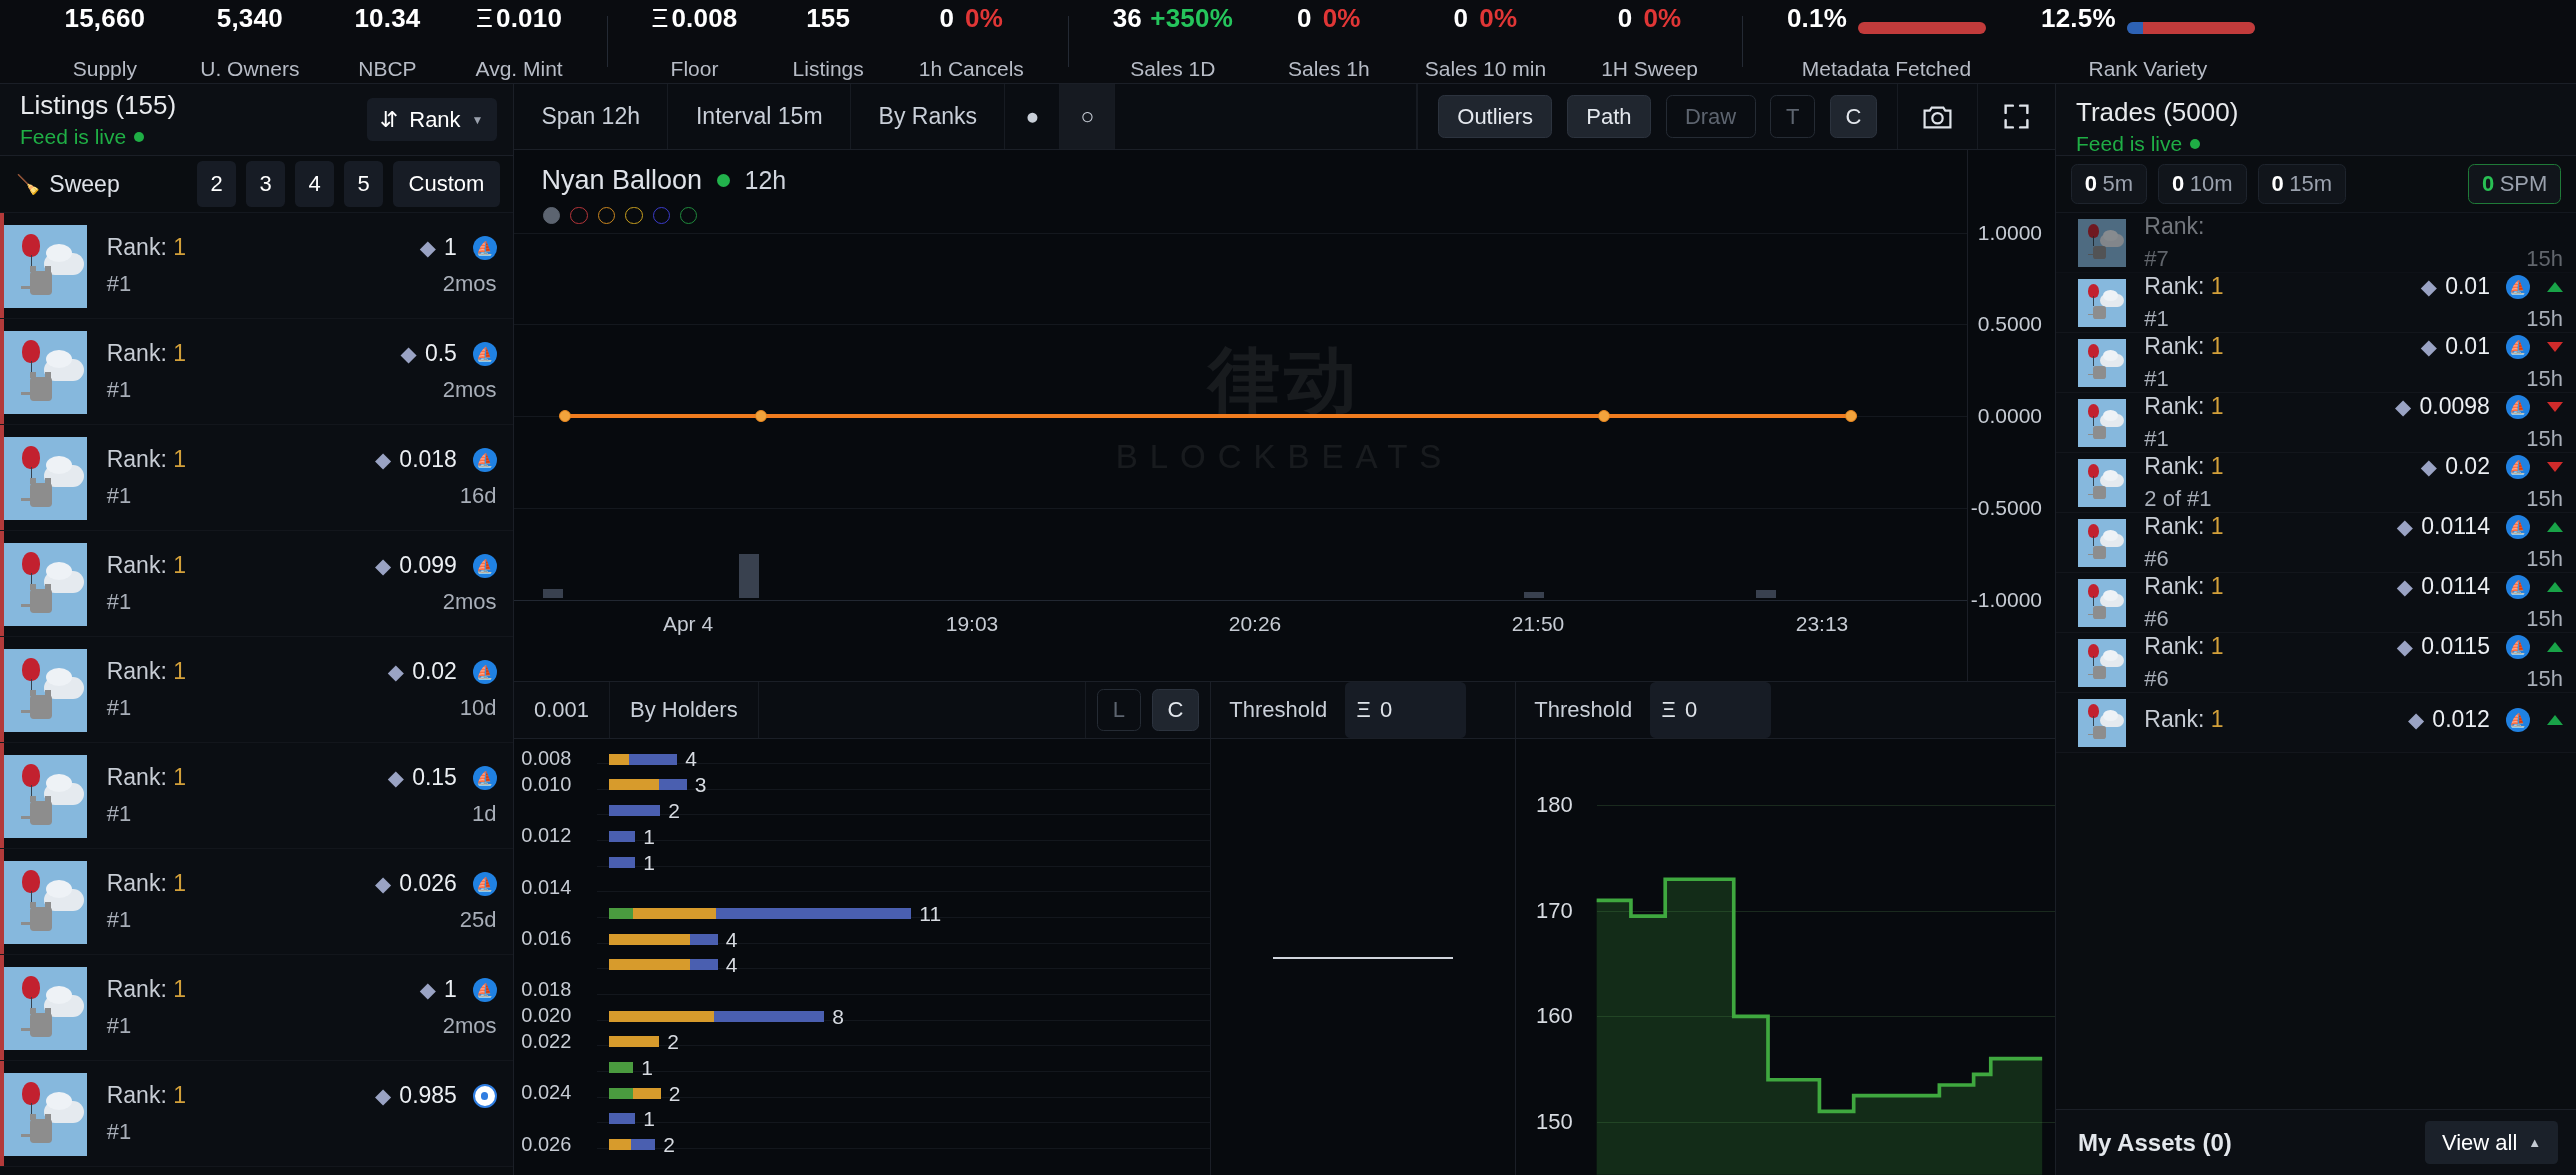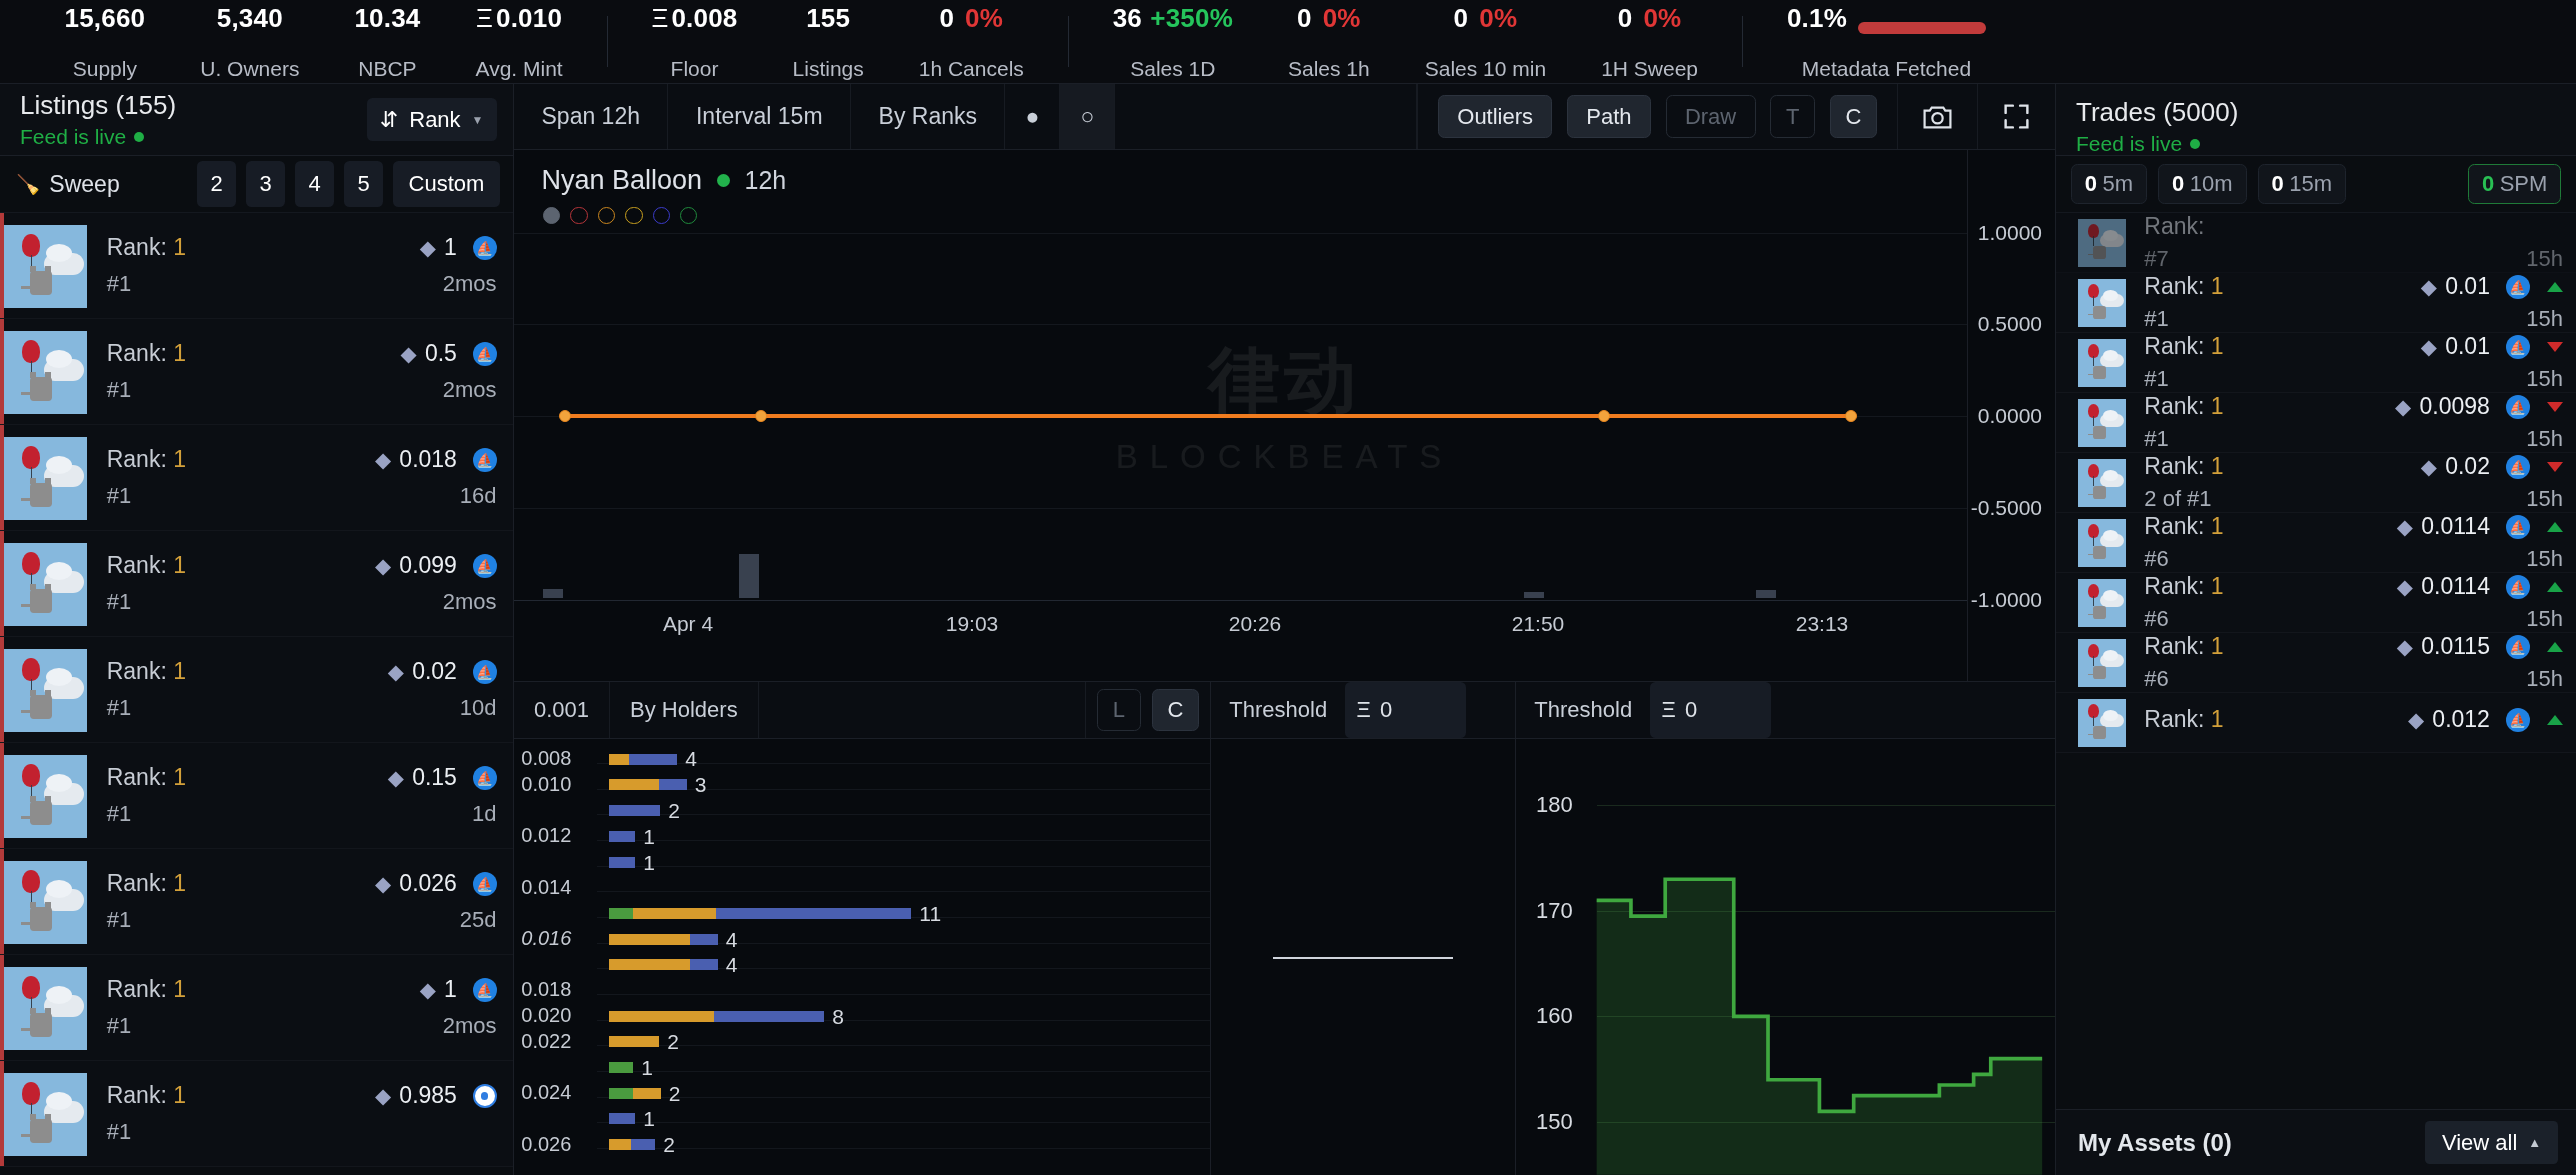--- a/index.html
+++ b/index.html
@@ -272,20 +272,30 @@
     <div class="stat">
       <div class="meter-row">
         <div class="stat-val">0.1%</div>
         <div class="meter">
           <div class="seg-blue" style="width:0%"></div>
             <div class="seg-red" style="width:100%"></div>
         </div>
       </div>
       <div class="stat-lab">Metadata Fetched</div>
     </div>
+    <div class="stat">
+      <div class="meter-row">
+        <div class="stat-val">12.5%</div>
+        <div class="meter">
+          <div class="seg-blue" style="width:12.5%"></div>
+            <div class="seg-red" style="width:87.5%"></div>
+        </div>
+      </div>
+      <div class="stat-lab">Rank Variety</div>
+    </div>
   </div>
 
   <div class="body">
 
     <div class="left">
       <div class="left-head">
         <div>
           <div class="lh-title">Listings (155)</div>
           <div class="lh-live">
             <span>Feed is live</span>
@@ -645,21 +655,21 @@
                 <div class="hgrid" style="top: 152px;"></div>
                 <div class="hlabel" style="top: 148px;">0.014</div>
                 <div class="hgrid" style="top: 178px;"></div>
                 <div class="hrow" style="top: 168px; left: 95px;">
                   <div class="hbar g" style="width:24px"></div>
                   <div class="hbar o" style="width:83px"></div>
                   <div class="hbar b" style="width:195px"></div>
                   <span class="hcount">11</span>
                 </div>
                 <div class="hgrid" style="top: 204px;"></div>
-                <div class="hlabel" style="top: 199px; font-style: italic;">0.016</div>
+                <div class="hlabel" style="top: 199px;">0.016</div>
                 <div class="hrow" style="top: 194px; left: 95px;">
                   <div class="hbar o" style="width:81px"></div>
                   <div class="hbar b" style="width:27.5px"></div>
                   <span class="hcount">4</span>
                 </div>
                 <div class="hgrid" style="top: 229px;"></div>
                 <div class="hrow" style="top: 219px; left: 95px;">
                   <div class="hbar o" style="width:81px"></div>
                   <div class="hbar b" style="width:27.5px"></div>
                   <span class="hcount">4</span>

